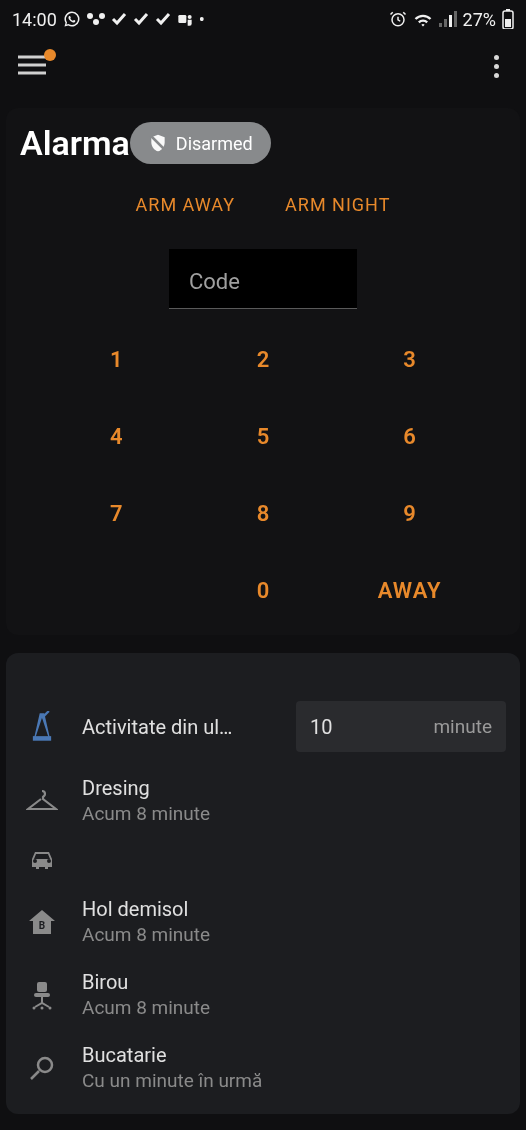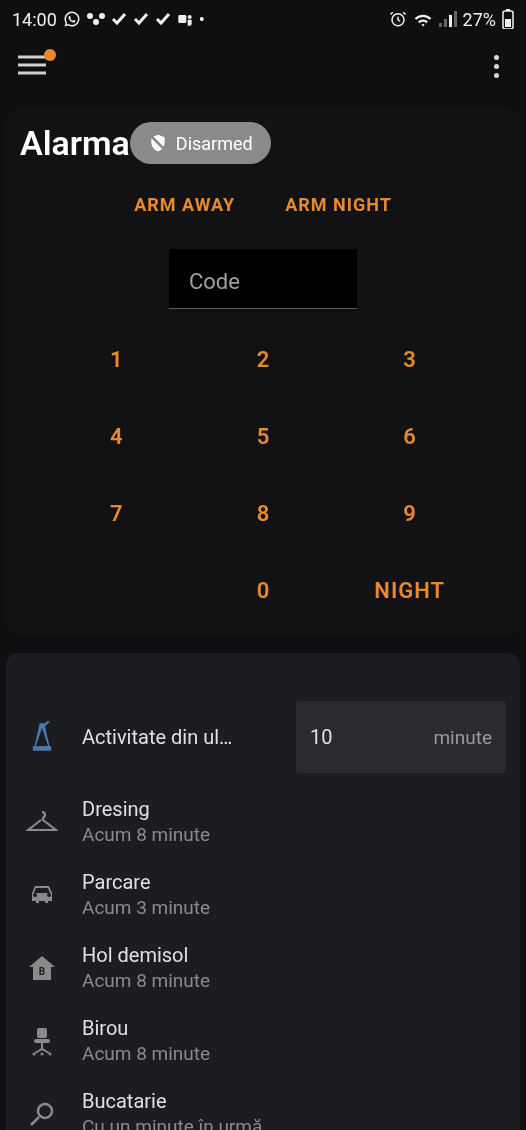--- a/index.html
+++ b/index.html
@@ -74,21 +74,21 @@
   }
   .arm-row {
     display: flex;
     justify-content: center;
     gap: 50px;
     margin-bottom: 34px;
   }
   .arm-btn {
     color: #e8892b;
     font-size: 18px;
-    font-weight: 700;
+    font-weight: 400;
     letter-spacing: 1px;
   }
   .code-input {
     width: 188px;
     margin: 0 auto 30px auto;
     background: #000;
     padding: 20px 20px 14px 20px;
     border-bottom: 1px solid #5a5a5a;
   }
   .code-placeholder {
@@ -142,21 +142,21 @@
     color: #8a8a8a;
     margin-top: 2px;
   }
   .input-box {
     display: flex;
     align-items: center;
     background: #2a2b2e;
     border-radius: 4px;
     min-width: 210px;
     padding: 0 14px;
-    height: 72px;
+    height: 51px;
   }
   .input-val {
     flex:1;
     font-size: 20px;
     color: #e0e0e0;
   }
   .input-unit {
     font-size: 19px;
     color: #9a9a9a;
   }
@@ -255,21 +255,21 @@
     <div class="key">2</div>
     <div class="key">3</div>
     <div class="key">4</div>
     <div class="key">5</div>
     <div class="key">6</div>
     <div class="key">7</div>
     <div class="key">8</div>
     <div class="key">9</div>
     <div class="empty-key"></div>
     <div class="key">0</div>
-    <div class="key clear">NIGHT</div>
+    <div class="key clear">AWAY</div>
   </div>
 </div>
 
 <div class="sensor-card">
 
   <div class="sensor-row">
     <div class="sensor-icon">
       <svg width="28" height="32" viewBox="0 0 24 28" fill="#4a78b5">
           <path d="M10 2h4l5 22H5L10 2zm2 4l-6 18h12L12 6z" fill="#4a78b5"></path>
           <rect x="4" y="22" width="16" height="4" fill="#4a78b5"></rect>
@@ -296,24 +296,20 @@
       <div class="sensor-sub">Acum 8 minute</div>
     </div>
   </div>
 
   <div class="sensor-row">
     <div class="sensor-icon">
       <svg width="32" height="24" viewBox="0 0 32 24" fill="#8a8a8a">
           <path d="M6 10l3-7h14l3 7v8h-4v2h-3v-2H13v2h-3v-2H6v-8zm3 4a2 2 0 1 0 0-4 2 2 0 0 0 0 4zm14 0a2 2 0 1 0 0-4 2 2 0 0 0 0 4z" fill="#8a8a8a"></path>
           <path d="M8 10h16l-2-5H10l-2 5z" fill="#1c1d20"></path>
         </svg>
-    </div>
-    <div class="sensor-body">
-      <div class="sensor-title">Parcare</div>
-      <div class="sensor-sub">Acum 3 minute</div>
     </div>
   </div>
 
   <div class="sensor-row">
     <div class="sensor-icon">
       <svg width="30" height="28" viewBox="0 0 30 28" fill="#8a8a8a">
           <path d="M15 2L2 13h4v13h18V13h4L15 2z"></path>
           <text x="15" y="21" font-size="10" font-weight="bold" fill="#1c1d20" text-anchor="middle">B</text>
         </svg>
     </div>

